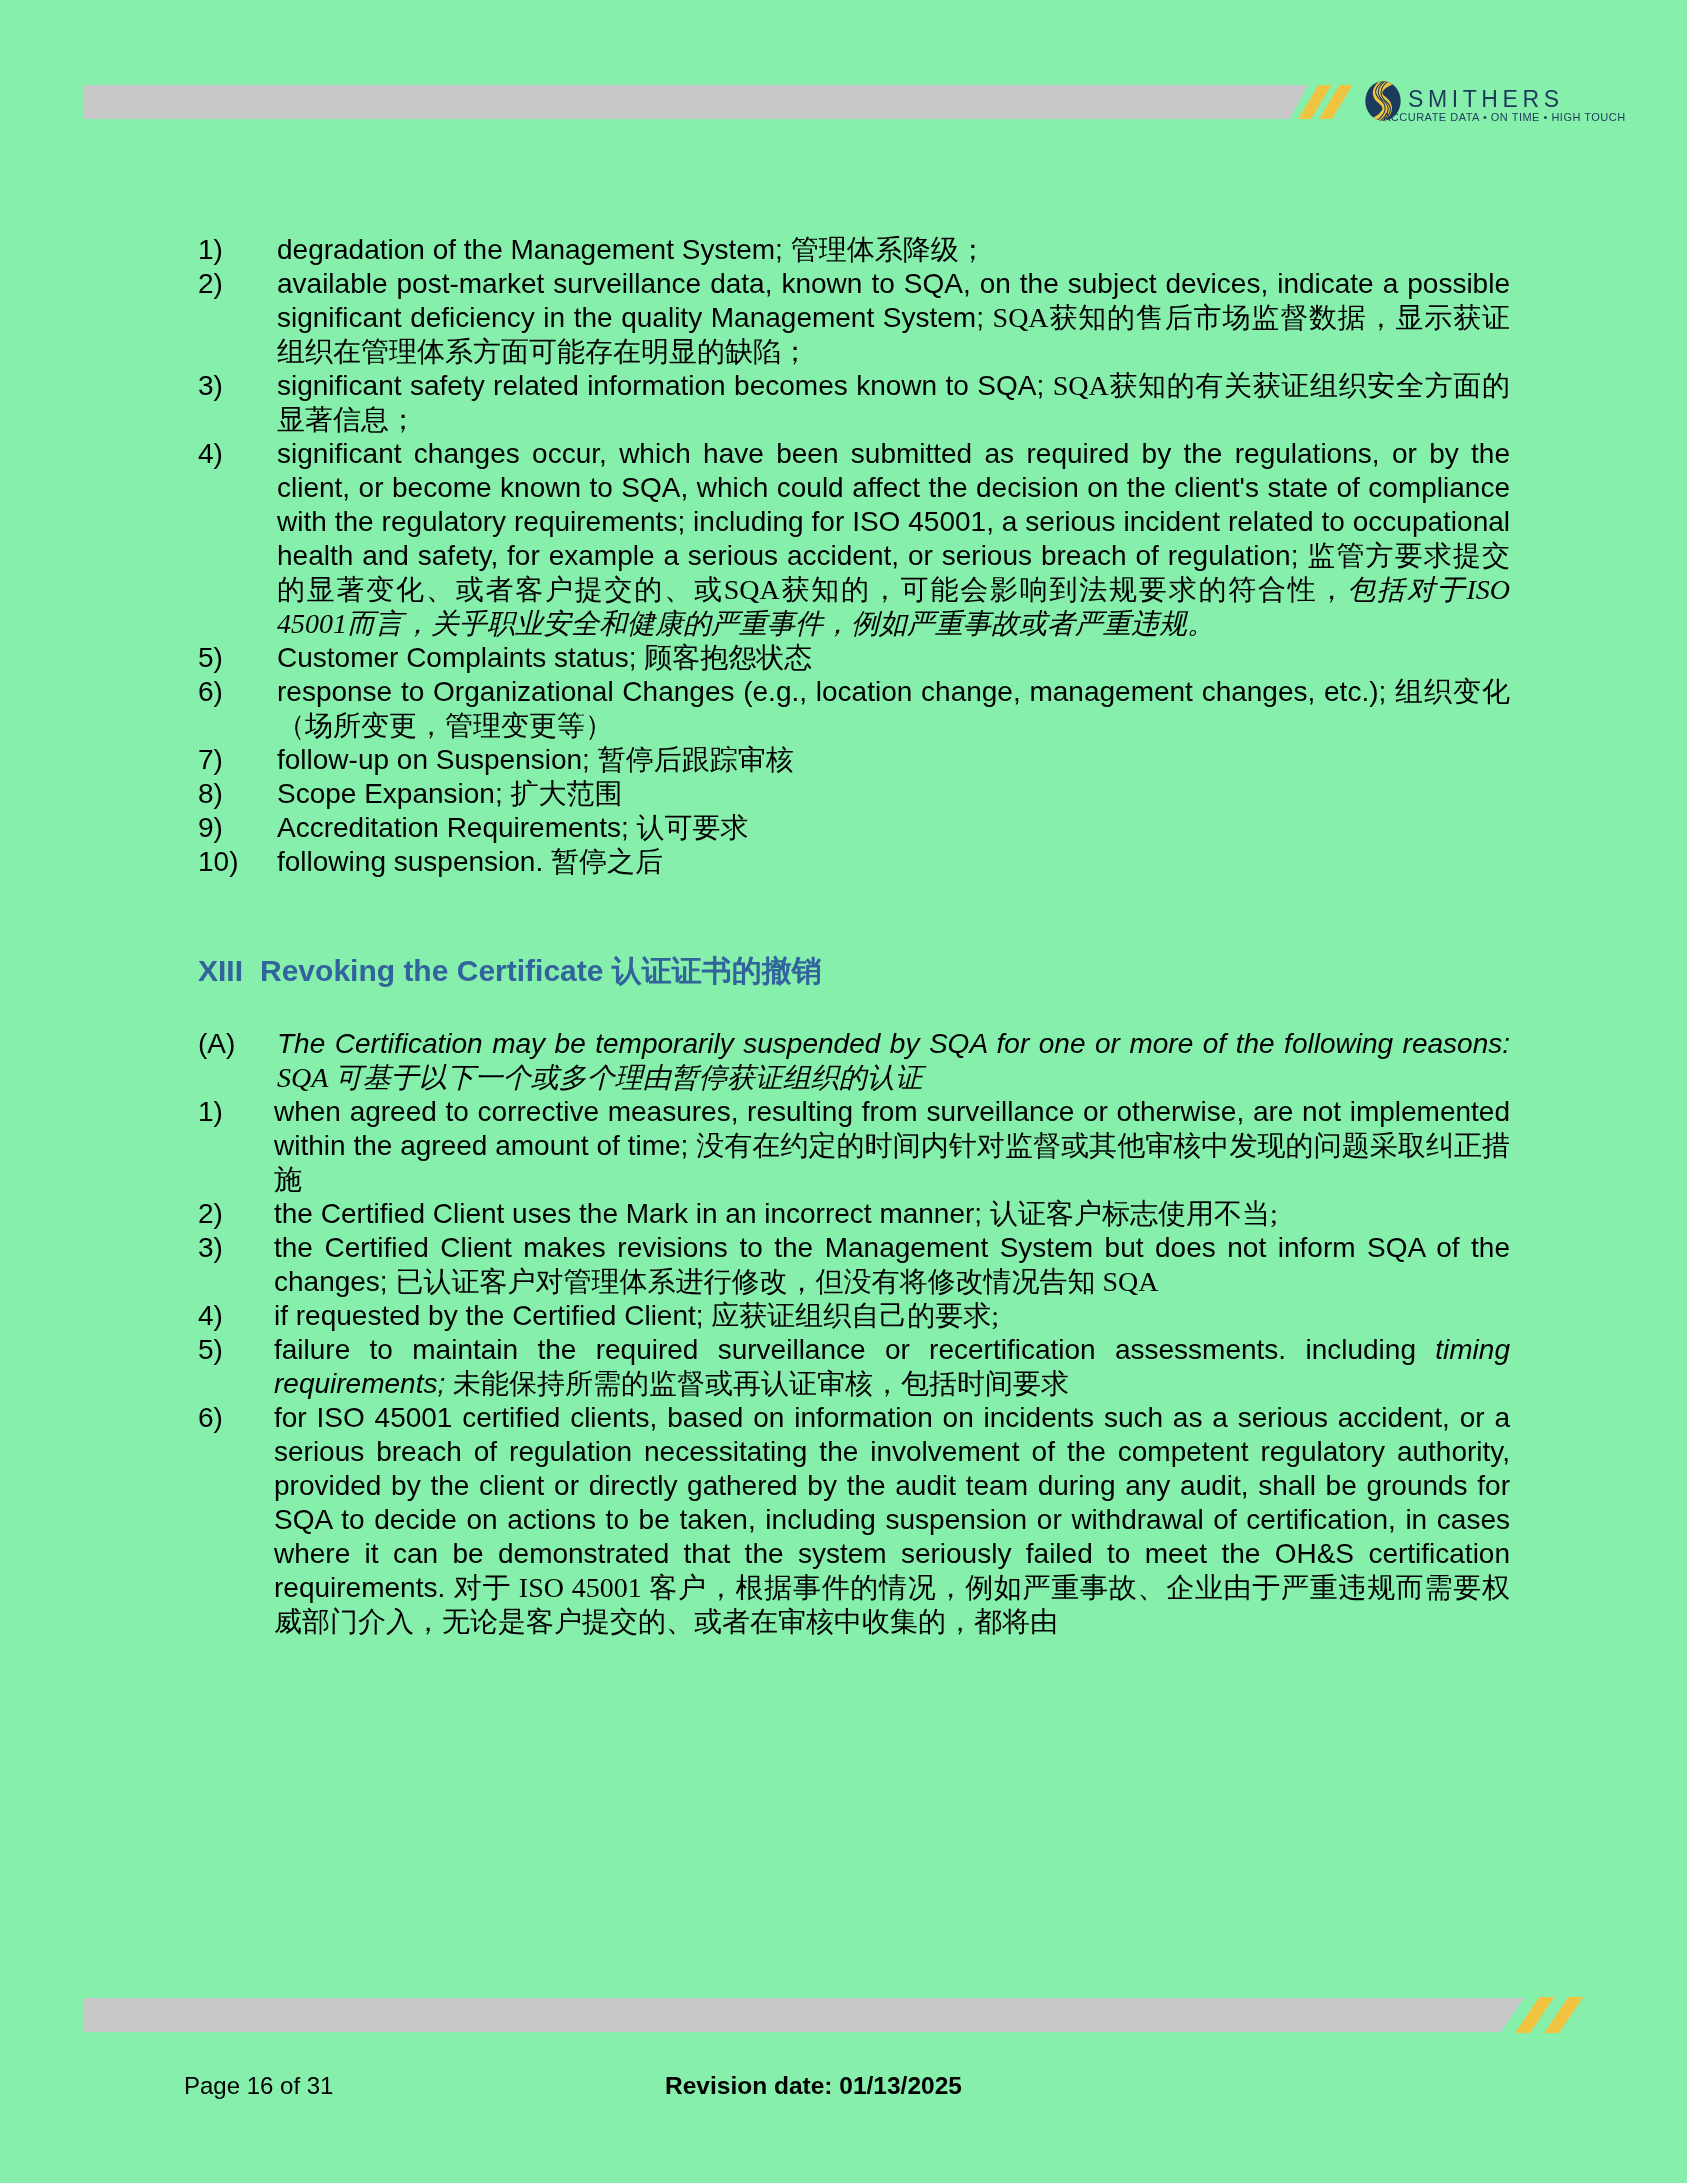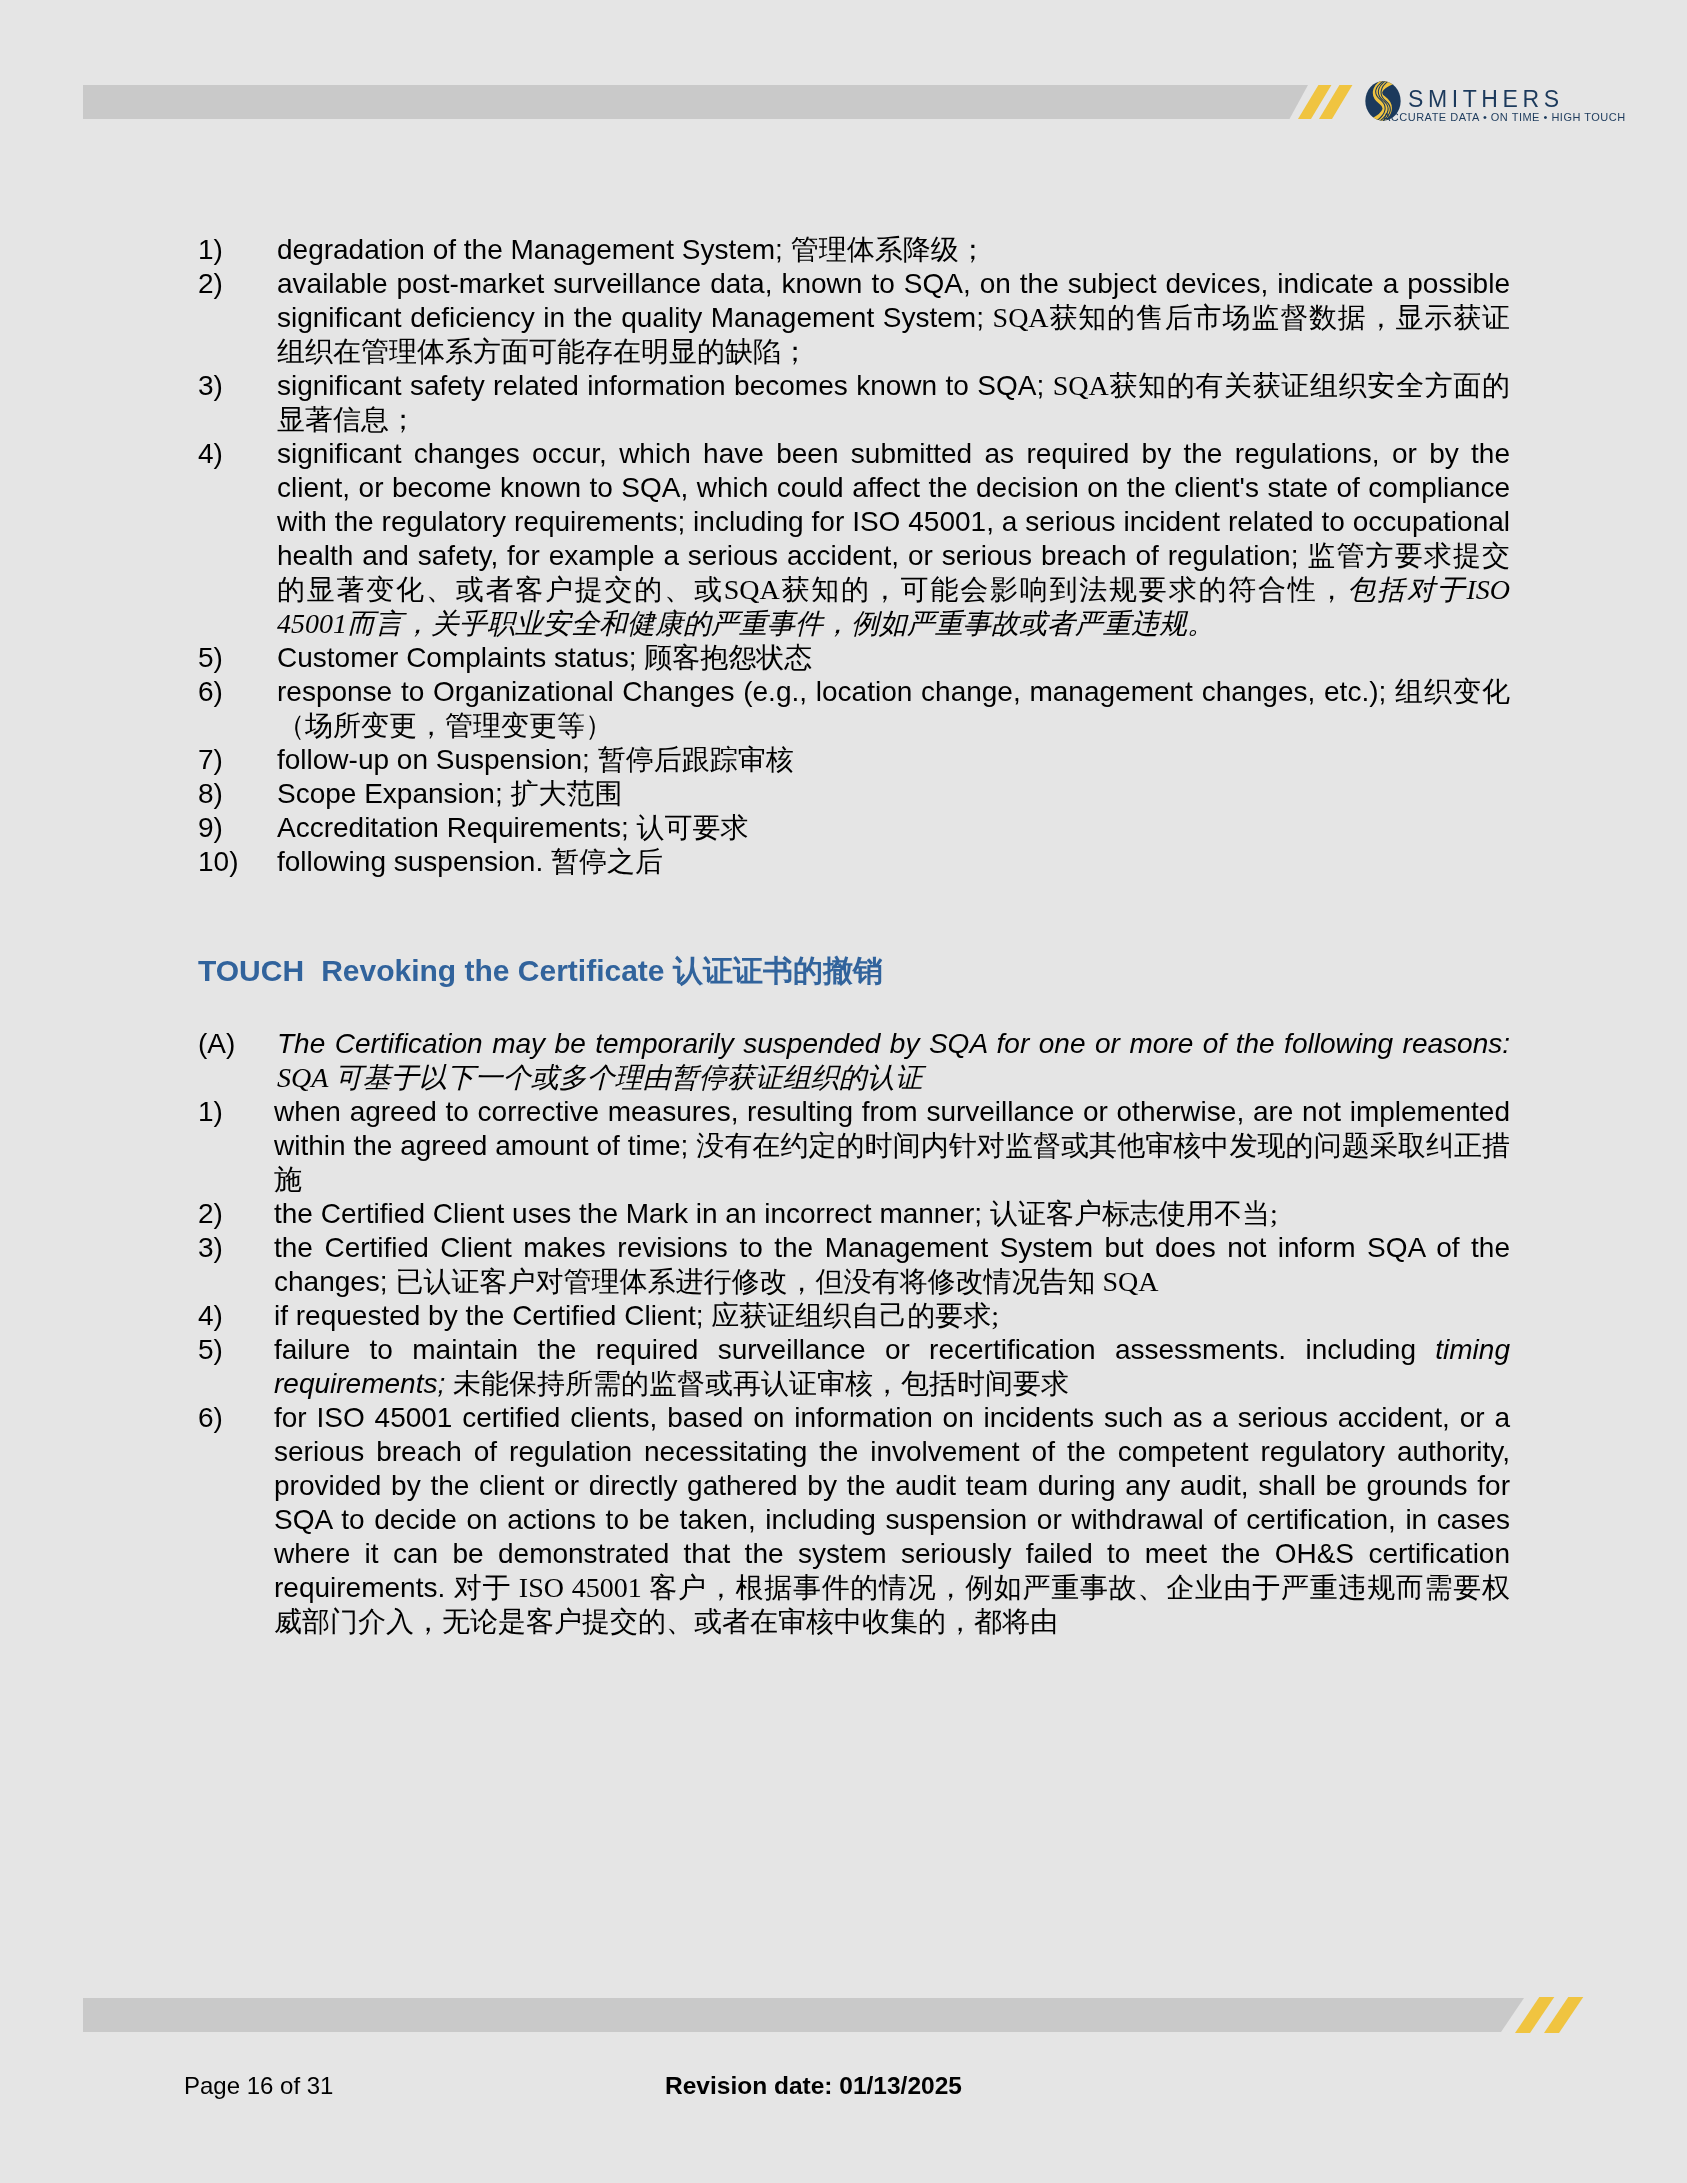--- a/index.html
+++ b/index.html
@@ -1,18 +1,18 @@
 <!DOCTYPE html>
 <html style="font-size:10.6px"><head>
 <meta charset="utf-8">
 <style>
   html,body{margin:0;padding:0;}
   .page{
     position:relative; width:1687px; height:2183px; overflow:hidden;
-    background:#e5e5e5; color:#000;
+    background:#86efac; color:#000;
     font-family:"Liberation Sans", sans-serif; font-size:28px; line-height:34px;
   }
   
   .hbar{
     position:absolute; left:83px; top:85px; width:1225px; height:34px;
     background:#C9C9C9;
     clip-path:polygon(0 0, 100% 0, calc(100% - 18.5px) 100%, 0 100%);
   }
   .slash{
     position:absolute; width:12.6px; height:34px; background:#F0C440;
@@ -137,21 +137,21 @@
           <span class="zh">认可要求</span></span>
       </li>
       <li class="row">
         <span class="num">10)</span>
         <span class="txt"><span>following suspension.</span>
           <span class="zh">暂停之后</span></span>
       </li>
     </ol>
 
 
-    <h2 class="heading"><span class="hnum">TOUCH</span><span>Revoking the Certificate</span>
+    <h2 class="heading"><span class="hnum">XIII</span><span>Revoking the Certificate</span>
       <span class="zh">认证证书的撤销</span></h2>
 
     <div class="itemA">
       <span class="lbl">(A)</span>
       <span class="txt"><span>The Certification may be temporarily suspended by SQA for one or more of the following reasons:</span>
         <span class="zh">SQA 可基于以下一个或多个理由暂停获证组织的认证</span></span>
     </div>
 
     <ol class="lst l2">
       <li class="row">

